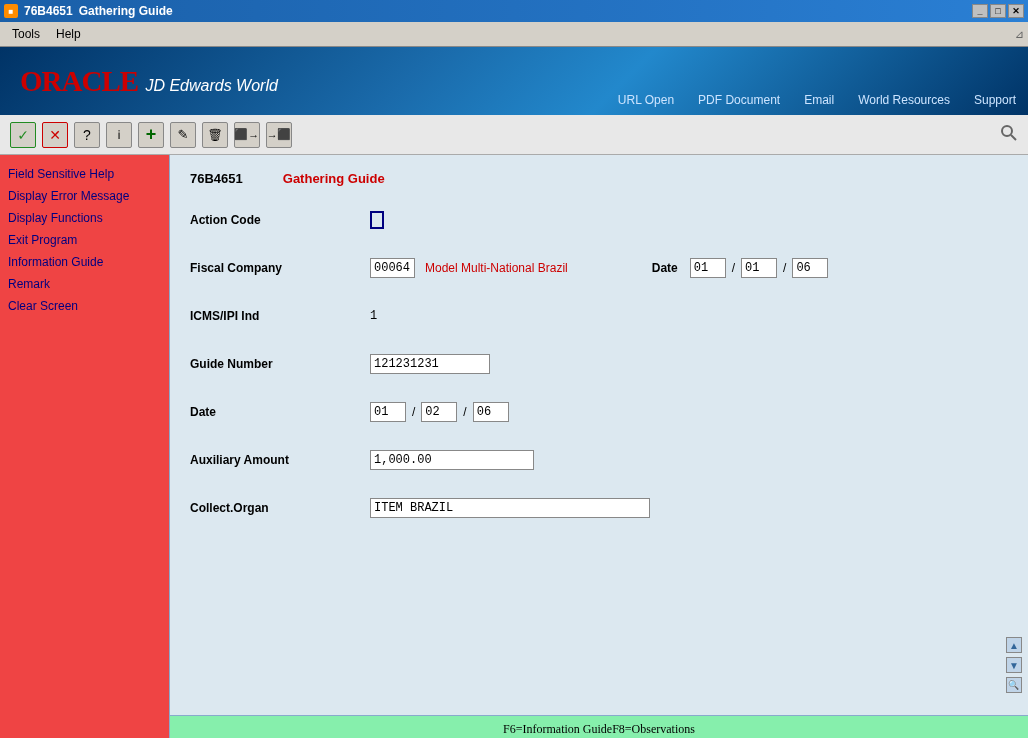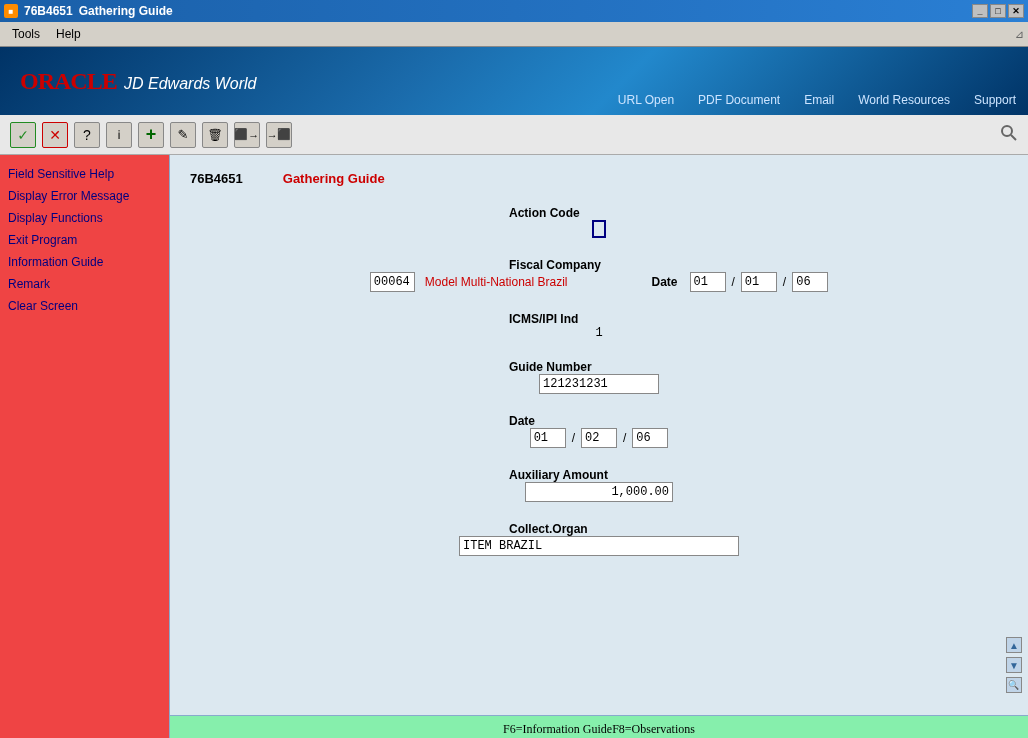--- a/index.html
+++ b/index.html
@@ -69,21 +69,21 @@
     #content {
       flex: 1; background: #dce8f0; padding: 16px 20px; overflow-y: auto;
     }
 
     
     .form-header { display: flex; align-items: center; margin-bottom: 20px; }
     .form-id { font-size: 13px; font-weight: bold; color: #000; margin-right: 40px; }
     .form-title { font-size: 13px; font-weight: bold; color: #cc0000; }
 
     
-    .form-row { display: flex; align-items: center; margin-bottom: 20px; min-height: 28px; flex-direction: column; }
+    .form-row { display: flex; align-items: center; margin-bottom: 20px; min-height: 28px; }
     .form-label { width: 180px; font-size: 12px; font-weight: bold; color: #000; flex-shrink: 0; }
     .form-field { display: flex; align-items: center; gap: 4px; }
 
     
     .field-input {
       background: white; border: 1px solid #888; height: 20px; font-size: 12px;
       padding: 1px 3px; font-family: 'Courier New', monospace;
     }
     .field-input.small { width: 45px; }
 
@@ -130,21 +130,21 @@
 </div>
 
 <div id="menubar">
   <div class="menu-item">Tools</div>
   <div class="menu-item">Help</div>
   <div style="margin-left:auto; color:#666; font-size:11px;">⊿</div>
 </div>
 
 <div id="oracle-header">
   <div id="oracle-logo">
-    <span style="color:#cc0000; font-size:24px; font-weight:bold; font-family:serif; letter-spacing:-1px;">ORACLE</span>
+    <span style="color:#cc0000; font-size:29px; font-weight:bold; font-family:serif; letter-spacing:-1px;">ORACLE</span>
     <span style="color:white; font-size:16px; margin-left:4px; font-style:italic;">JD Edwards World</span>
   </div>
   <div id="header-nav">
     <div class="header-nav-item">URL Open</div>
     <div class="header-nav-item">PDF Document</div>
     <div class="header-nav-item">Email</div>
     <div class="header-nav-item">World Resources</div>
     <div class="header-nav-item">Support</div>
   </div>
 </div>
@@ -231,21 +231,21 @@
           <span class="date-sep">/</span>
           <input class="field-input small" type="text" value="02" style="width: 36px;">
           <span class="date-sep">/</span>
           <input class="field-input small" type="text" value="06" style="width: 36px;">
         </div>
       </div>
 
       <div class="form-row">
         <div class="form-label">Auxiliary Amount</div>
         <div class="form-field">
-          <input class="field-input" type="text" value="1,000.00" style="width: 148px; text-align: right;">
+          <input class="field-input" type="text" value="1,000.00" style="width: 164px; ">
         </div>
       </div>
 
       <div class="form-row">
         <div class="form-label">Collect.Organ</div>
         <div class="form-field">
           <input class="field-input" type="text" value="ITEM BRAZIL" style="width: 280px;">
         </div>
       </div>
 

